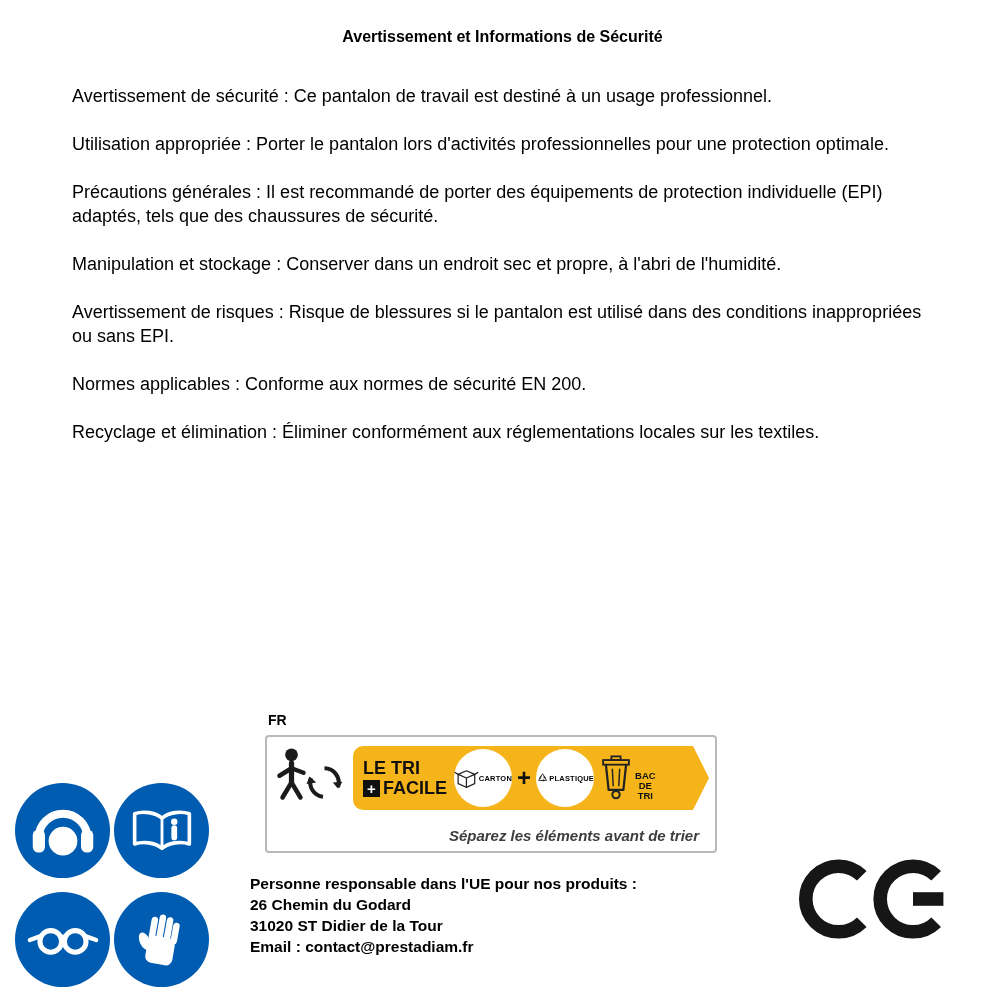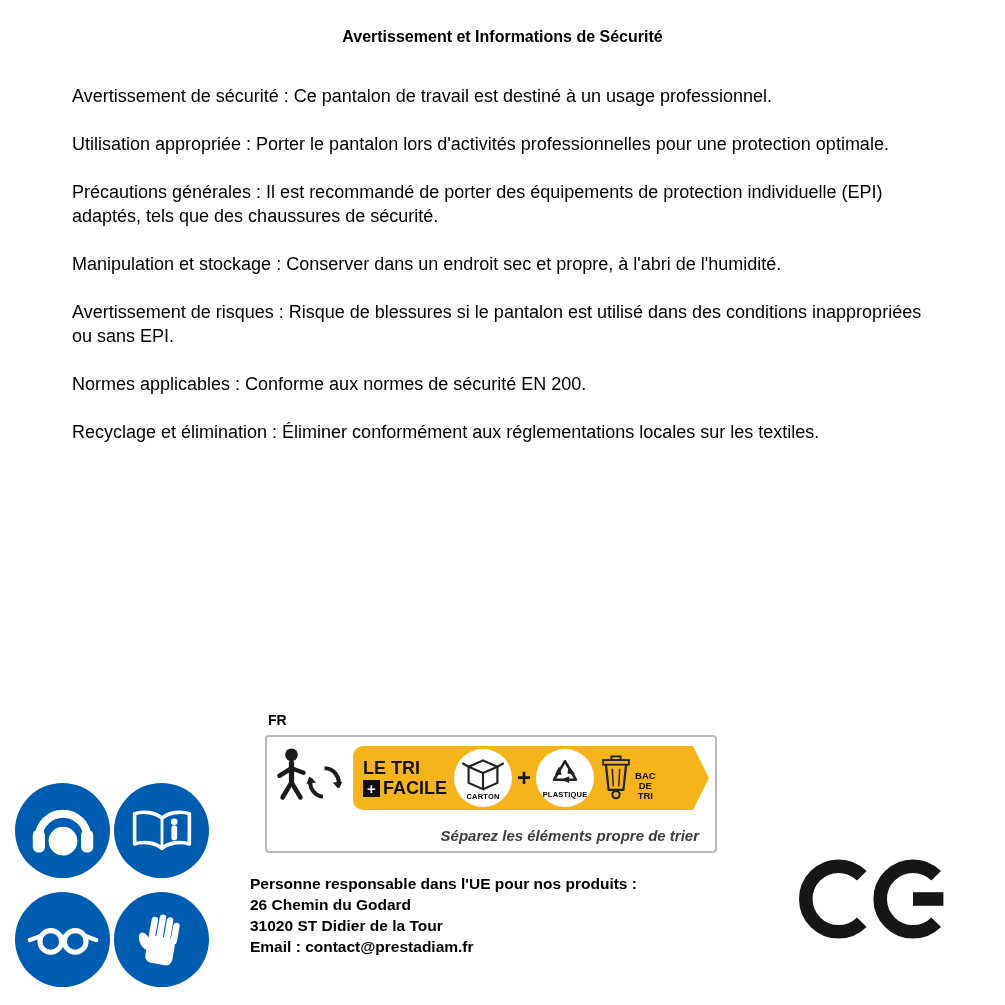--- a/index.html
+++ b/index.html
@@ -51,21 +51,21 @@
   }
   .headline{font-weight:bold;font-size:18px;line-height:20px;color:#101010;margin-right:7px;white-space:nowrap;}
   .hl2{display:flex;align-items:center;}
   .plusbox{
     display:inline-flex;align-items:center;justify-content:center;
     width:17px;height:17px;margin-right:3px;
     background:#101010;color:#fff;font-size:15px;font-weight:bold;line-height:17px;
   }
   .circle{
     width:58px;height:58px;border-radius:50%;background:#fff;flex:0 0 auto;
-    display:flex;flex-direction:column;align-items:center;justify-content:center;
+    display:flex;flex-direction:row;align-items:center;justify-content:center;
   }
   .mat-label{font-size:7.5px;font-weight:bold;letter-spacing:.2px;margin-top:1px;}
   .plus-sep{font-size:24px;font-weight:bold;margin:0 5px;color:#101010;}
   .bin-group{display:flex;align-items:flex-end;margin-left:6px;flex:0 0 auto;}
   .bac-text{font-size:9.5px;line-height:10px;font-weight:bold;margin-left:3px;text-align:center;color:#101010;}
   .banner-footer{
     position:absolute;right:16px;bottom:7px;
     font-style:italic;font-weight:bold;font-size:15px;color:#3d3d3d;
   }
 
@@ -185,21 +185,21 @@
             <circle cx="17" cy="43" r="4" fill="none" stroke="#222" stroke-width="2.2"></circle>
           </svg>
           <div class="bac-text">
             <div>BAC</div>
             <div>DE</div>
             <div>TRI</div>
           </div>
         </div>
       </div>
     </div>
-    <div class="banner-footer">Séparez les éléments propre de trier</div>
+    <div class="banner-footer">Séparez les éléments avant de trier</div>
   </div>
 
   <div class="responsible">
     <div>Personne responsable dans l'UE pour nos produits :</div>
     <div>26 Chemin du Godard</div>
     <div>31020 ST Didier de la Tour</div>
     <div>Email : contact@prestadiam.fr</div>
   </div>
 
   <svg class="ce" viewBox="0 0 200 110" role="img" aria-label="CE">

